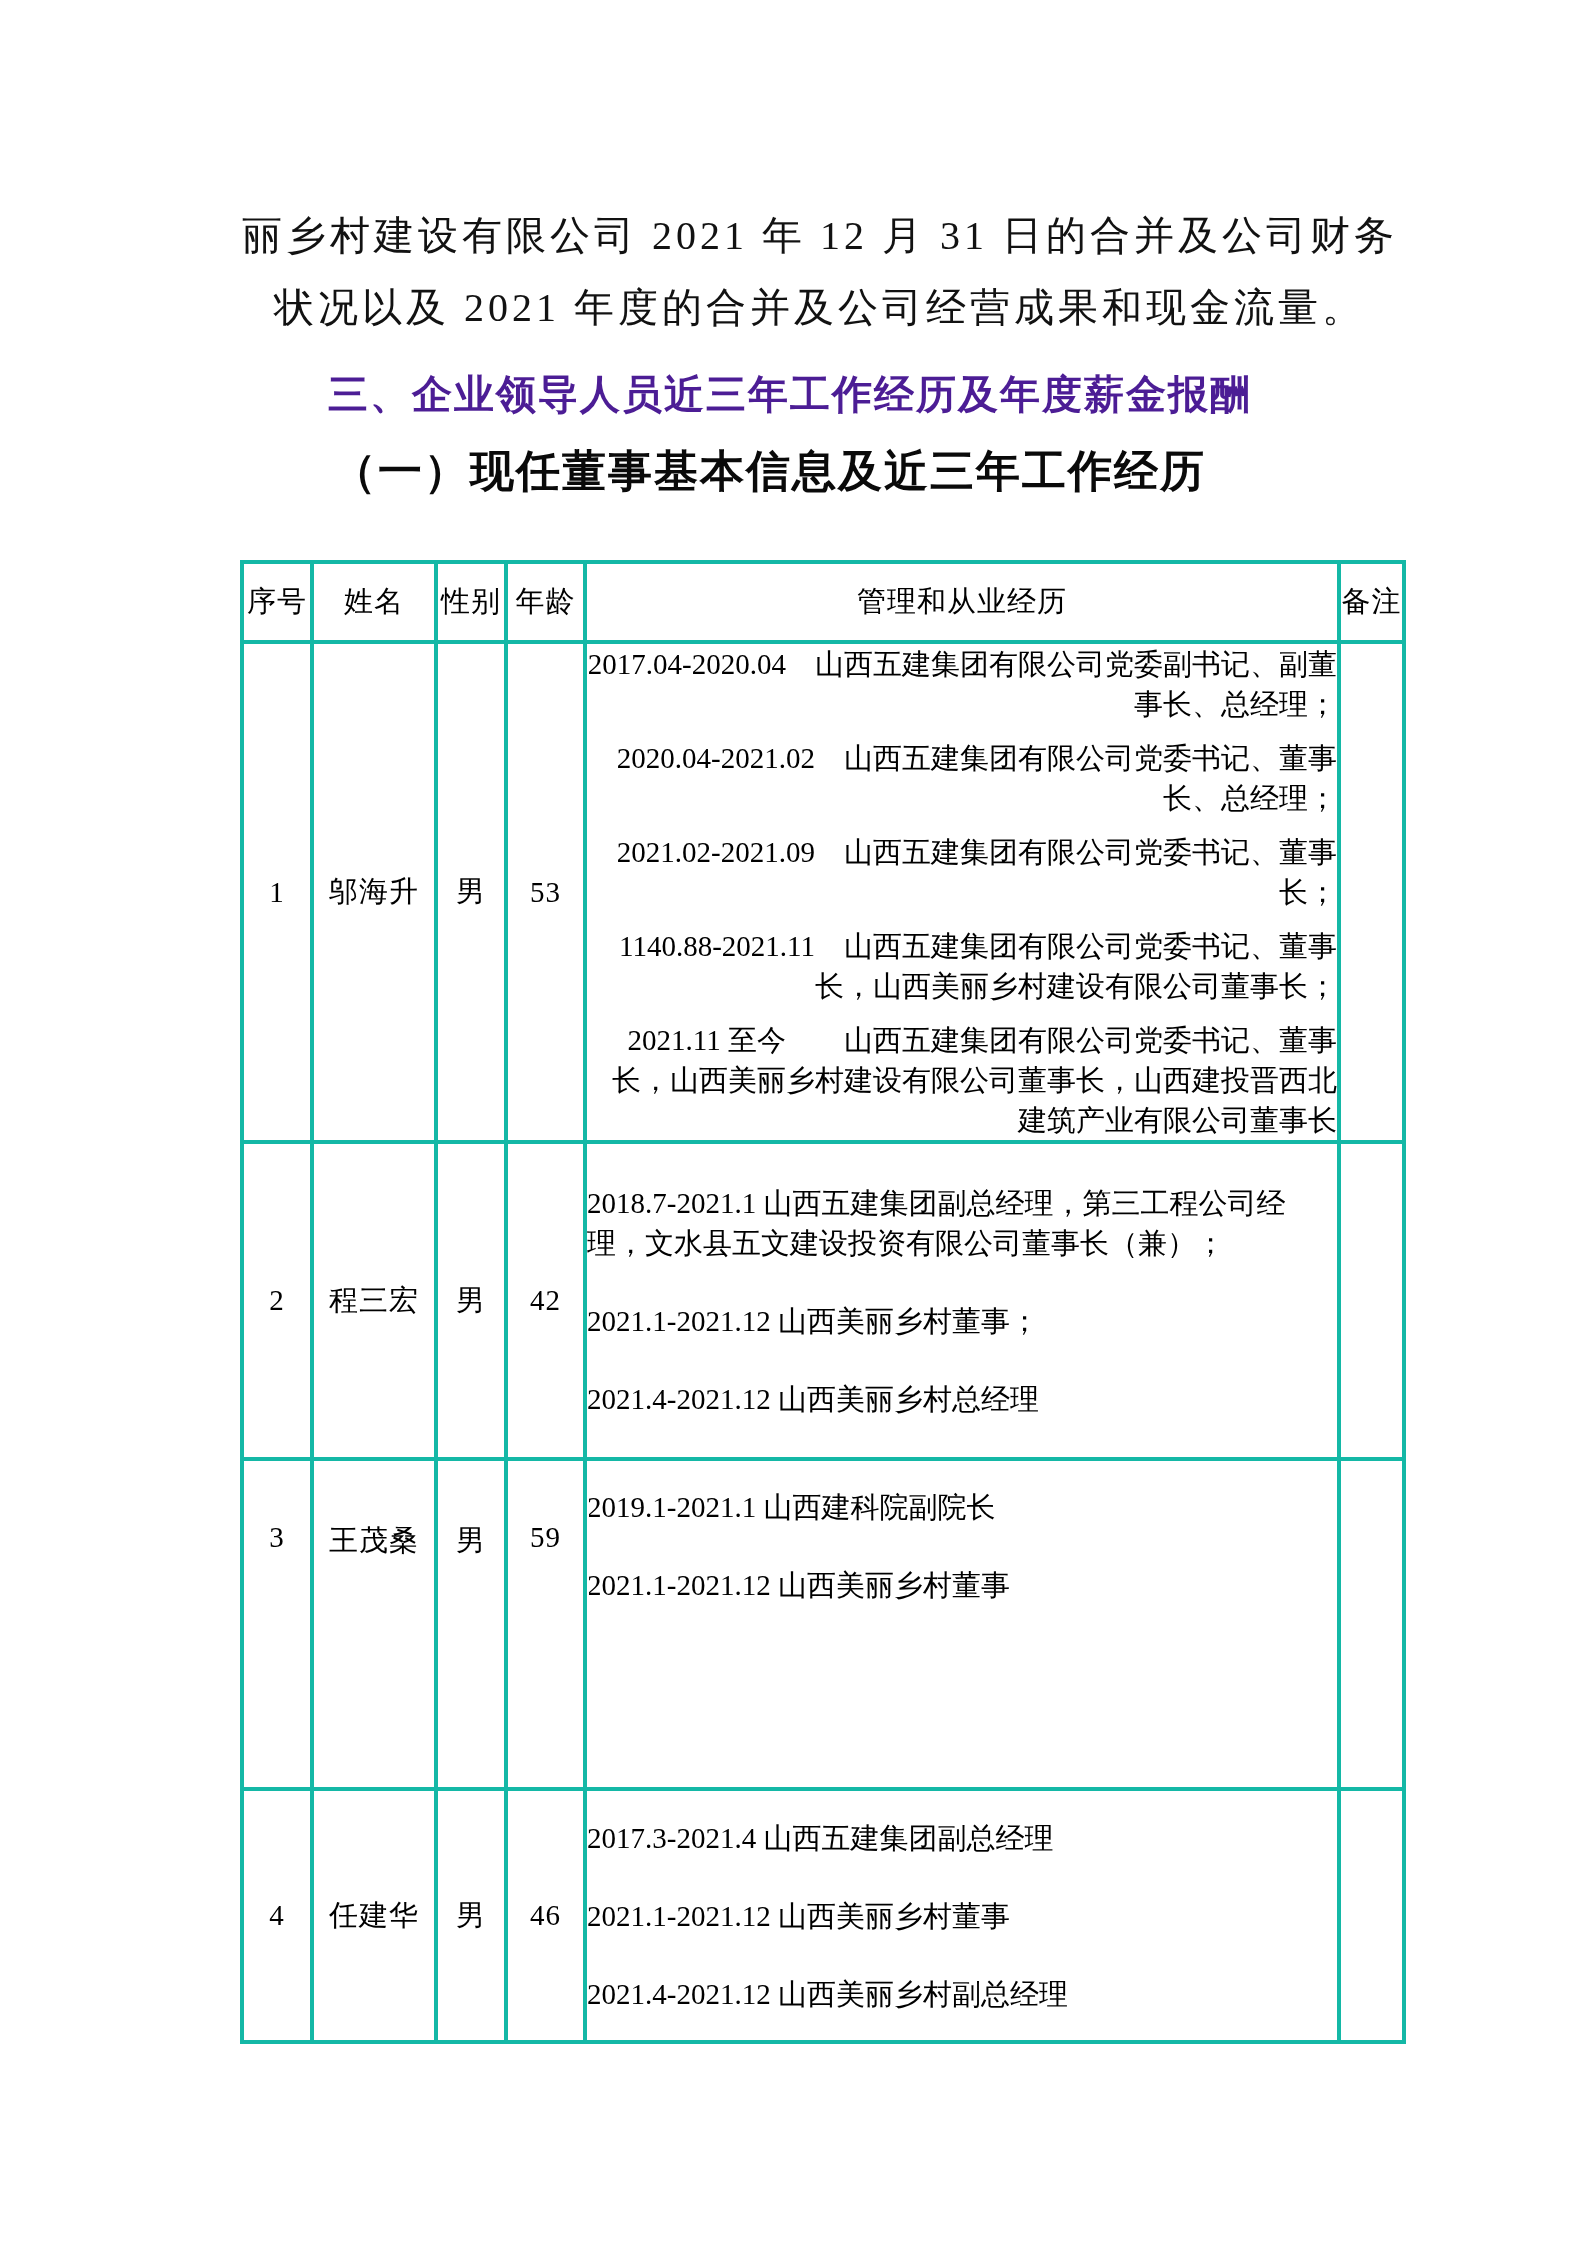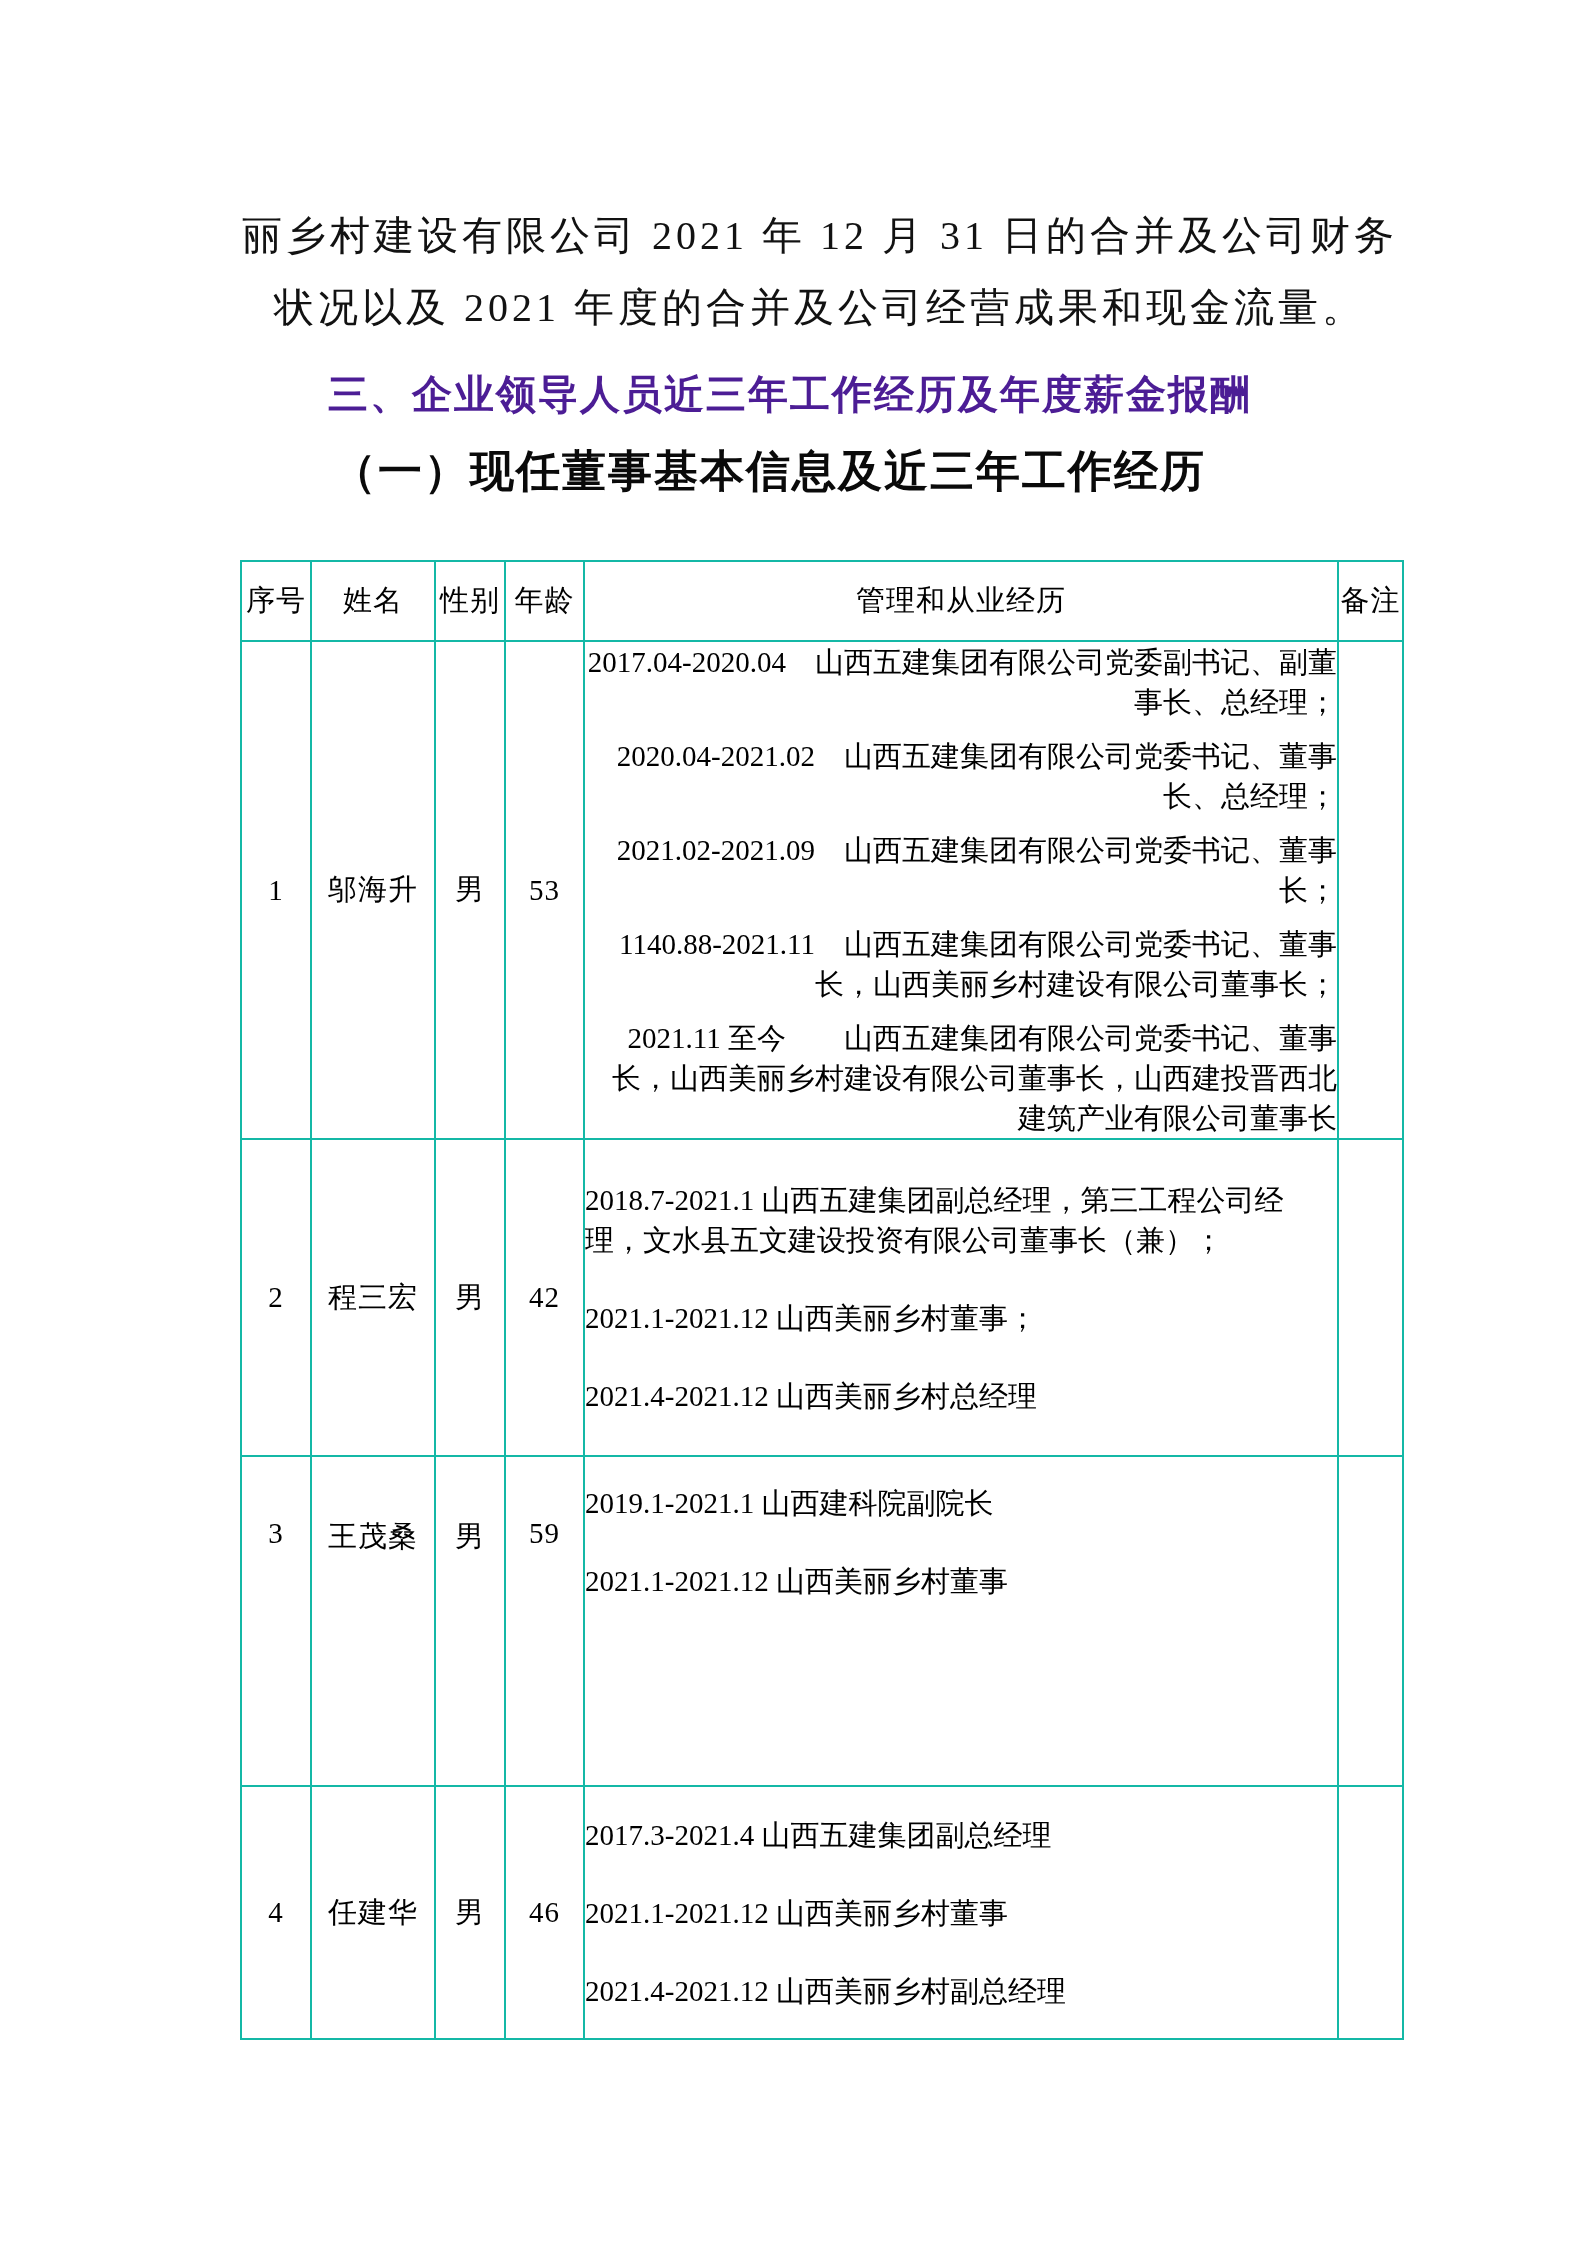--- a/index.html
+++ b/index.html
@@ -42,21 +42,21 @@
     color: #0a0a0a;
     white-space: nowrap;
   }
   table.board {
     margin-top: 64px;
     border-collapse: collapse;
     table-layout: fixed;
     width: 1162px;
   }
   table.board td, table.board th {
-    border: 2px solid #14b8a6;
+    border: 4px solid #14b8a6;
     font-size: 29px;
     font-weight: normal;
     padding: 0;
     overflow: hidden;
   }
   col.c-no     { width: 70px; }
   col.c-name   { width: 124px; }
   col.c-gender { width: 70px; }
   col.c-age    { width: 79px; }
   col.c-exp    { width: 754px; }

